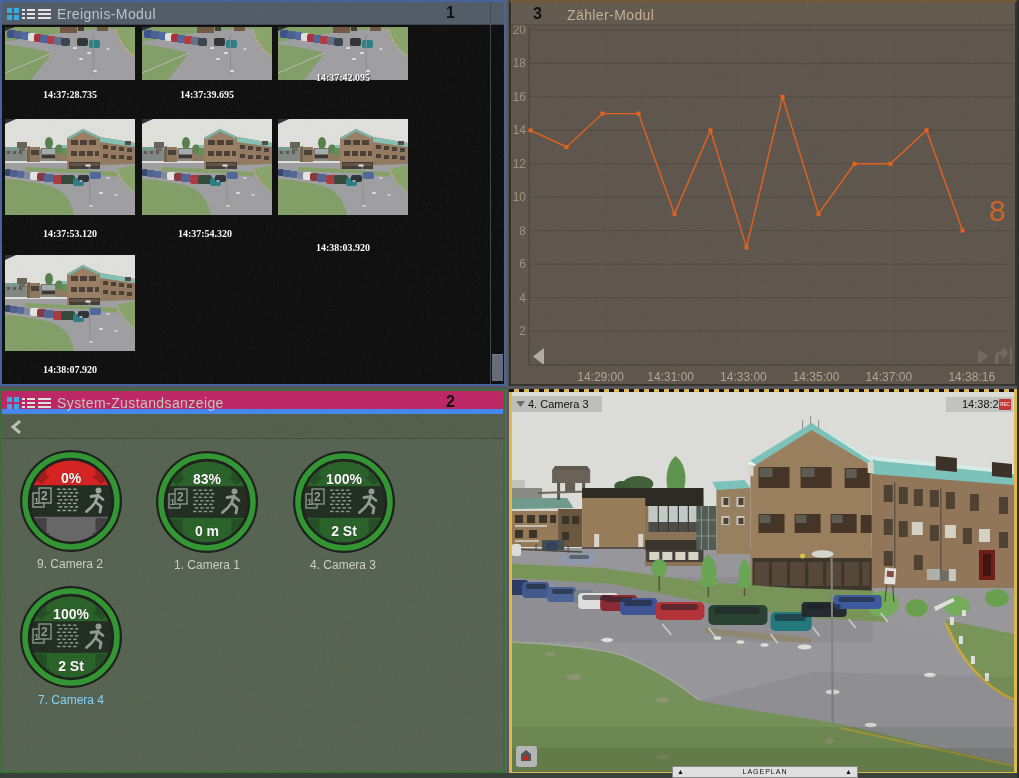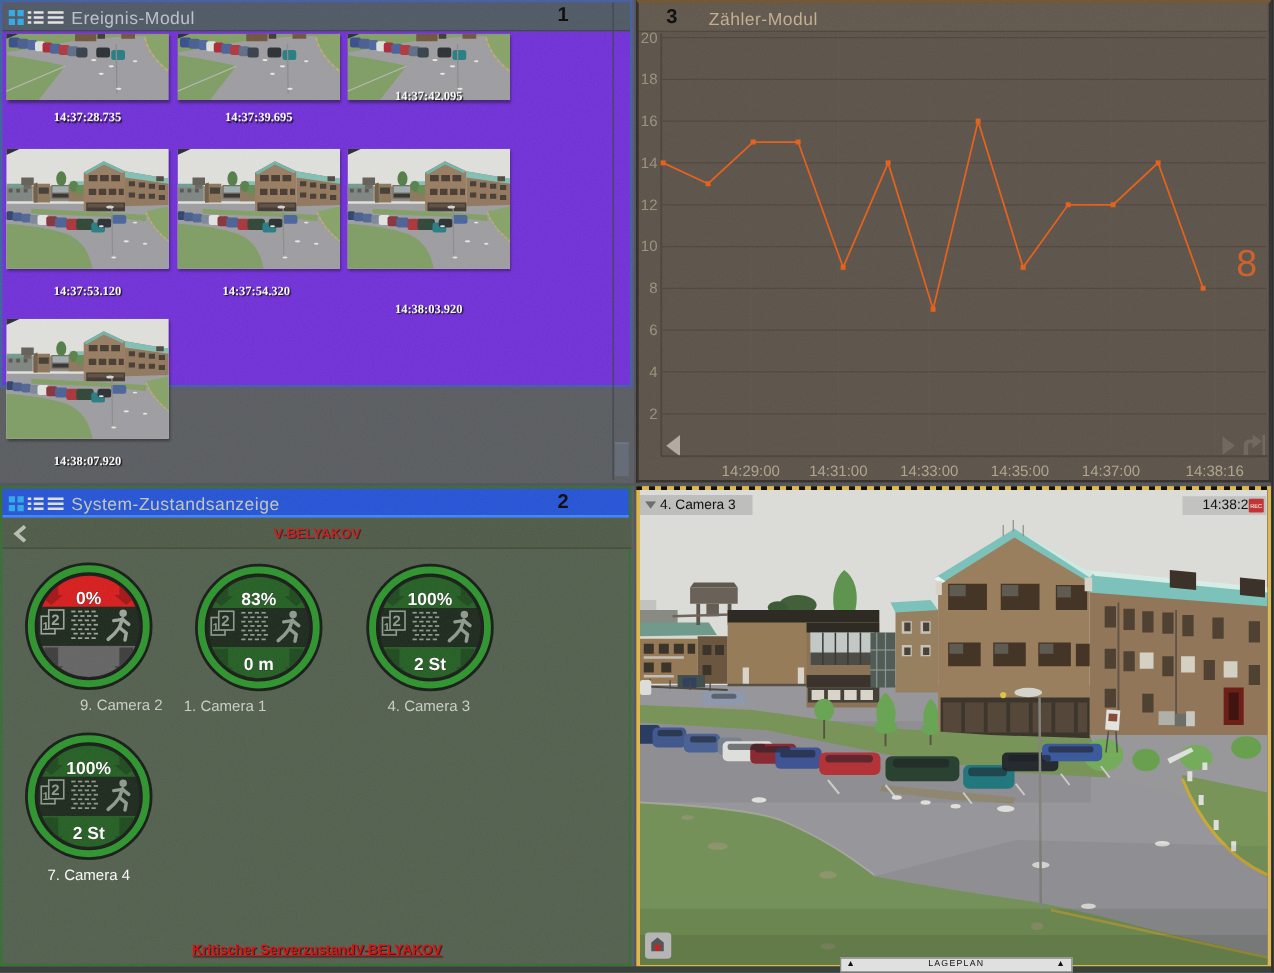--- a/index.html
+++ b/index.html
@@ -1,28 +1,28 @@
 <!DOCTYPE html>
 <html><head>
 <meta charset="utf-8">
 <style>
   * { margin:0; padding:0; box-sizing:border-box; }
   html,body { width:1019px; height:778px; overflow:hidden; background:#54575b;
     font-family:"Liberation Sans", sans-serif; position:relative; }
   .abs { position:absolute; }
 
   
-  #q1 { left:0; top:0; width:506px; height:310px; background:#6d28d9; border:2px solid #3a5c9c; }
+  #q1 { left:0; top:0; width:506px; height:386px; background:#000000; border:2px solid #3a5c9c; }
   #q3 { left:509px; top:0; width:508px; height:386px; background:#564d43; border-top:3px solid #6b4f2e; border-left:2px solid #2c2620; border-right:2px solid #2c2620; border-bottom:2px solid #2c2620;}
   #q2 { left:0; top:389px; width:505px; height:384px; background:#4e5b48; border:2px solid #2c6b2c; }
   #q4 { left:509px; top:389px; width:508px; height:386px; background:#222; border:3px solid #dcb84e; }
 
   .tbar { left:0; top:0; right:0; height:23px; }
   #q1 .tbar { background:#49545f; border-bottom:1px solid #333b44; }
-  #q2 .tbar { background:#1d4ed8; border-bottom:2px solid #3b82f6; }
+  #q2 .tbar { background:#be185d; border-bottom:5px solid #3b82f6; }
   .ttext { position:absolute; left:55px; top:4px; font-size:14px; letter-spacing:0.4px; }
   #q1 .ttext { color:#bcc3cc; }
   #q2 .ttext { color:#c2c9ba; }
   .num { position:absolute; left:444px; top:2px; font-size:16px; font-weight:bold; color:#000; }
 
   
   .icg { position:absolute; left:5px; top:6px; width:12px; height:12px; }
   .icg div { position:absolute; width:5px; height:5px; background:#2aa8e8; }
   .icl { position:absolute; top:6px; width:13px; height:12px; }
 
@@ -664,21 +664,20 @@
         </g>
       </svg>
     <span class="ttext">System-Zustandsanzeige</span>
     <span class="num">2</span>
   </div>
 
   <div class="abs" style="left:0; top:24px; width:503px; height:24px; background:#495641; border-bottom:1px solid #37422f;">
     <svg style="position:absolute; left:8px; top:5px;" width="12" height="14" viewBox="0 0 12 14">
         <path d="M10 1 L3 7 L10 13" stroke="#b8beb2" stroke-width="3" fill="none"></path>
       </svg>
-    <div style="position:absolute; left:0; top:6px; width:100%; text-align:center; font-size:11px; font-weight:bold; color:#cc1111; text-shadow:1px 1px 0 #222;">V-BELYAKOV</div>
   </div>
   <svg class="abs" style="left:14.5px; top:55.5px;" width="108" height="108" viewBox="-54 -54 108 108">
       <circle cx="0" cy="0" r="51" fill="#0e130e"></circle>
       <circle cx="0" cy="0" r="46" fill="none" stroke="#259225" stroke-width="5.5"></circle>
       <circle cx="0" cy="0" r="42.5" fill="#101510"></circle>
       <clipPath id="gc6851095">
         <circle cx="0" cy="0" r="40.5"></circle>
       </clipPath>
       <g clip-path="url(#gc6851095)">
         <rect x="-41" y="-41" width="82" height="25.5" fill="#d81414"></rect>
@@ -913,25 +912,24 @@
         <g stroke="#8a988a" stroke-width="2.8" stroke-linecap="round" stroke-linejoin="round" fill="none">
           <path d="M27 -6 L24.5 1"></path>
           <path d="M20 -4.5 L27 -5.5 L32 -1.5"></path>
           <path d="M24.5 1 L30 5.5 L29 11"></path>
           <path d="M24.5 1 L20.5 6 L15.5 10.5"></path>
         </g>
       </g>
       <text x="0" y="-18" text-anchor="middle" font-size="14" font-weight="bold" fill="#fff" stroke="#1a1a1a" stroke-width="0.4" paint-order="stroke">100%</text>
       <text x="0" y="34" text-anchor="middle" font-size="14" font-weight="bold" fill="#fff" stroke="#1a1a1a" stroke-width="0.4" paint-order="stroke">2 St</text>
     </svg>
-    <div class="abs" style="top:166px; left:8px; width:120px; text-align:right; font-size:12px; color:#ccd0c8;">9. Camera 2</div>
-    <div class="abs" style="top:167px; left:145px; width:120px; text-align:left; font-size:12px; color:#ccd0c8;">1. Camera 1</div>
+    <div class="abs" style="top:166px; left:8px; width:120px; text-align:center; font-size:12px; color:#ccd0c8;">9. Camera 2</div>
+    <div class="abs" style="top:167px; left:145px; width:120px; text-align:center; font-size:12px; color:#ccd0c8;">1. Camera 1</div>
     <div class="abs" style="top:167px; left:281px; width:120px; text-align:center; font-size:12px; color:#ccd0c8;">4. Camera 3</div>
-    <div class="abs" style="top:302px; left:9px; width:120px; text-align:center; font-size:12px; color:#ffffff;">7. Camera 4</div>
-  <div class="abs" style="left:0; top:363px; width:503px; text-align:center; font-size:11px; font-weight:bold; color:#e00000; text-decoration:underline; text-shadow:1px 1px 0 #1a1a1a;">Kritischer ServerzustandV-BELYAKOV</div>
+    <div class="abs" style="top:302px; left:9px; width:120px; text-align:center; font-size:12px; color:#7dd3fc;">7. Camera 4</div>
 </div>
 
 <div id="q4" class="abs">
   <svg class="abs" style="left:0; top:0;" width="502" height="380" viewBox="0 0 501 380" preserveAspectRatio="none">
 <rect x="0" y="0" width="501" height="380" fill="#dbdbd7"></rect>
 
 <rect x="0" y="156" width="501" height="224" fill="#97979b"></rect>
 <rect x="0" y="185" width="360" height="65" fill="#8f8f93"></rect>
 
 <rect x="0" y="88" width="13" height="17" fill="#c2c2be"></rect>

